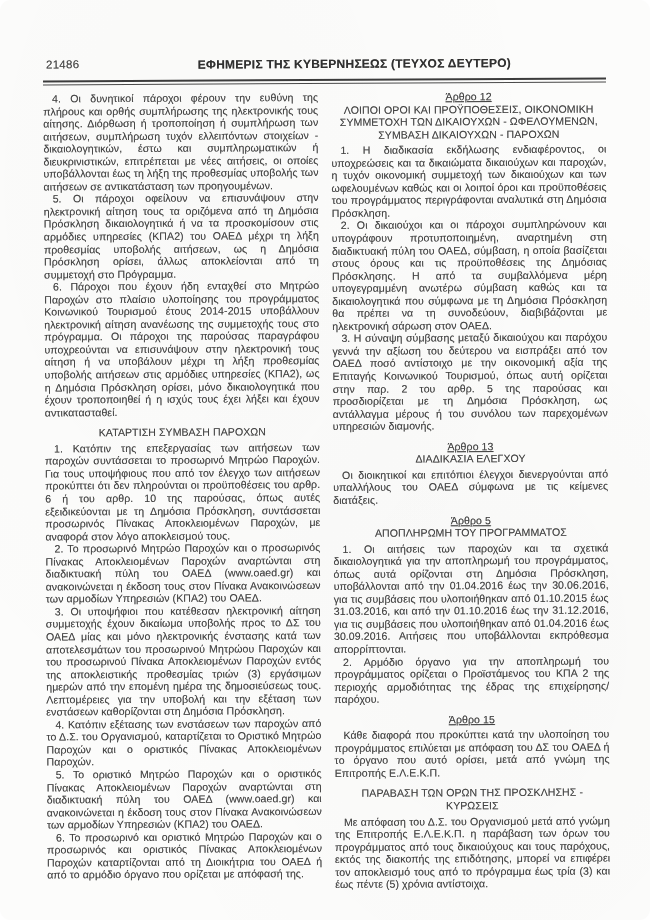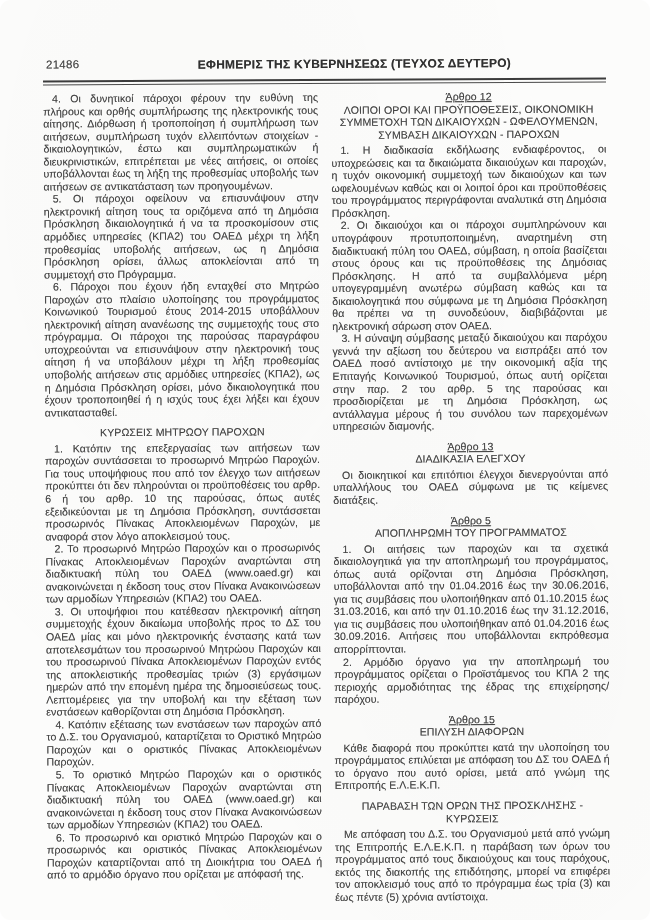--- a/index.html
+++ b/index.html
@@ -117,21 +117,21 @@
     </div>
     <div class="header-rule"></div>
 
     <div class="columns">
 
       <div class="col">
         <p class="para">4. Οι δυνητικοί πάροχοι φέρουν την ευθύνη της πλήρους και ορθής συμπλήρωσης της ηλεκτρονικής τους αίτησης. Διόρθωση ή τροποποίηση ή συμπλήρωση των αιτήσεων, συμπλήρωση τυχόν ελλειπόντων στοιχείων - δικαιολογητικών, έστω και συμπληρωματικών ή διευκρινιστικών, επιτρέπεται με νέες αιτήσεις, οι οποίες υποβάλλονται έως τη λήξη της προθεσμίας υποβολής των αιτήσεων σε αντικατάσταση των προηγουμένων.</p>
         <p class="para">5. Οι πάροχοι οφείλουν να επισυνάψουν στην ηλεκτρονική αίτηση τους τα οριζόμενα από τη Δημόσια Πρόσκληση δικαιολογητικά ή να τα προσκομίσουν στις αρμόδιες υπηρεσίες (ΚΠΑ2) του ΟΑΕΔ μέχρι τη λήξη προθεσμίας υποβολής αιτήσεων, ως η Δημόσια Πρόσκληση ορίσει, άλλως αποκλείονται από τη συμμετοχή στο Πρόγραμμα.</p>
         <p class="para">6. Πάροχοι που έχουν ήδη ενταχθεί στο Μητρώο Παροχών στο πλαίσιο υλοποίησης του προγράμματος Κοινωνικού Τουρισμού έτους 2014-2015 υποβάλλουν ηλεκτρονική αίτηση ανανέωσης της συμμετοχής τους στο πρόγραμμα. Οι πάροχοι της παρούσας παραγράφου υποχρεούνται να επισυνάψουν στην ηλεκτρονική τους αίτηση ή να υποβάλουν μέχρι τη λήξη προθεσμίας υποβολής αιτήσεων στις αρμόδιες υπηρεσίες (ΚΠΑ2), ως η Δημόσια Πρόσκληση ορίσει, μόνο δικαιολογητικά που έχουν τροποποιηθεί ή η ισχύς τους έχει λήξει και έχουν αντικατασταθεί.</p>
         <div class="article-heading">
-          <span class="article-title">ΚΥΡΩΣΕΙΣ ΜΗΤΡΩΟΥ ΠΑΡΟΧΩΝ</span>
+          <span class="article-title">ΚΑΤΑΡΤΙΣΗ ΣΥΜΒΑΣΗ ΠΑΡΟΧΩΝ</span>
         </div>
         <p class="para">1. Κατόπιν της επεξεργασίας των αιτήσεων των παροχών συντάσσεται το προσωρινό Μητρώο Παροχών. Για τους υποψήφιους που από τον έλεγχο των αιτήσεων προκύπτει ότι δεν πληρούνται οι προϋποθέσεις του αρθρ. 6 ή του αρθρ. 10 της παρούσας, όπως αυτές εξειδικεύονται με τη Δημόσια Πρόσκληση, συντάσσεται προσωρινός Πίνακας Αποκλειομένων Παροχών, με αναφορά στον λόγο αποκλεισμού τους.</p>
         <p class="para">2. Το προσωρινό Μητρώο Παροχών και ο προσωρινός Πίνακας Αποκλειομένων Παροχών αναρτώνται στη διαδικτυακή πύλη του ΟΑΕΔ (www.oaed.gr) και ανακοινώνεται η έκδοση τους στον Πίνακα Ανακοινώσεων των αρμοδίων Υπηρεσιών (ΚΠΑ2) του ΟΑΕΔ.</p>
         <p class="para">3. Οι υποψήφιοι που κατέθεσαν ηλεκτρονική αίτηση συμμετοχής έχουν δικαίωμα υποβολής προς το ΔΣ του ΟΑΕΔ μίας και μόνο ηλεκτρονικής ένστασης κατά των αποτελεσμάτων του προσωρινού Μητρώου Παροχών και του προσωρινού Πίνακα Αποκλειομένων Παροχών εντός της αποκλειστικής προθεσμίας τριών (3) εργάσιμων ημερών από την επομένη ημέρα της δημοσιεύσεως τους. Λεπτομέρειες για την υποβολή και την εξέταση των ενστάσεων καθορίζονται στη Δημόσια Πρόσκληση.</p>
         <p class="para">4. Κατόπιν εξέτασης των ενστάσεων των παροχών από το Δ.Σ. του Οργανισμού, καταρτίζεται το Οριστικό Μητρώο Παροχών και ο οριστικός Πίνακας Αποκλειομένων Παροχών.</p>
         <p class="para">5. Το οριστικό Μητρώο Παροχών και ο οριστικός Πίνακας Αποκλειομένων Παροχών αναρτώνται στη διαδικτυακή πύλη του ΟΑΕΔ (www.oaed.gr) και ανακοινώνεται η έκδοση τους στον Πίνακα Ανακοινώσεων των αρμοδίων Υπηρεσιών (ΚΠΑ2) του ΟΑΕΔ.</p>
         <p class="para">6. Το προσωρινό και οριστικό Μητρώο Παροχών και ο προσωρινός και οριστικός Πίνακας Αποκλειομένων Παροχών καταρτίζονται από τη Διοικήτρια του ΟΑΕΔ ή από το αρμόδιο όργανο που ορίζεται με απόφασή της.</p>
       </div>
 
       <div class="col">
@@ -148,21 +148,20 @@
         </div>
         <p class="para">Οι διοικητικοί και επιτόπιοι έλεγχοι διενεργούνται από υπαλλήλους του ΟΑΕΔ σύμφωνα με τις κείμενες διατάξεις.</p>
         <div class="article-heading">
           <span class="article-label">Άρθρο 5</span>
           <span class="article-title">ΑΠΟΠΛΗΡΩΜΗ ΤΟΥ ΠΡΟΓΡΑΜΜΑΤΟΣ</span>
         </div>
         <p class="para">1. Οι αιτήσεις των παροχών και τα σχετικά δικαιολογητικά για την αποπληρωμή του προγράμματος, όπως αυτά ορίζονται στη Δημόσια Πρόσκληση, υποβάλλονται από την 01.04.2016 έως την 30.06.2016, για τις συμβάσεις που υλοποιήθηκαν από 01.10.2015 έως 31.03.2016, και από την 01.10.2016 έως την 31.12.2016, για τις συμβάσεις που υλοποιήθηκαν από 01.04.2016 έως 30.09.2016. Αιτήσεις που υποβάλλονται εκπρόθεσμα απορρίπτονται.</p>
         <p class="para">2. Αρμόδιο όργανο για την αποπληρωμή του προγράμματος ορίζεται ο Προϊστάμενος του ΚΠΑ 2 της περιοχής αρμοδιότητας της έδρας της επιχείρησης/παρόχου.</p>
         <div class="article-heading">
           <span class="article-label">Άρθρο 15</span>
-          <span class="article-title">ΕΠΙΛΥΣΗ ΔΙΑΦΟΡΩΝ</span>
         </div>
         <p class="para">Κάθε διαφορά που προκύπτει κατά την υλοποίηση του προγράμματος επιλύεται με απόφαση του ΔΣ του ΟΑΕΔ ή το όργανο που αυτό ορίσει, μετά από γνώμη της Επιτροπής Ε.Λ.Ε.Κ.Π.</p>
         <div class="article-heading">
           <span class="article-title">ΠΑΡΑΒΑΣΗ ΤΩΝ ΟΡΩΝ ΤΗΣ ΠΡΟΣΚΛΗΣΗΣ - ΚΥΡΩΣΕΙΣ</span>
         </div>
         <p class="para">Με απόφαση του Δ.Σ. του Οργανισμού μετά από γνώμη της Επιτροπής Ε.Λ.Ε.Κ.Π. η παράβαση των όρων του προγράμματος από τους δικαιούχους και τους παρόχους, εκτός της διακοπής της επιδότησης, μπορεί να επιφέρει τον αποκλεισμό τους από το πρόγραμμα έως τρία (3) και έως πέντε (5) χρόνια αντίστοιχα.</p>
       </div>
 
     </div>
   </div>

